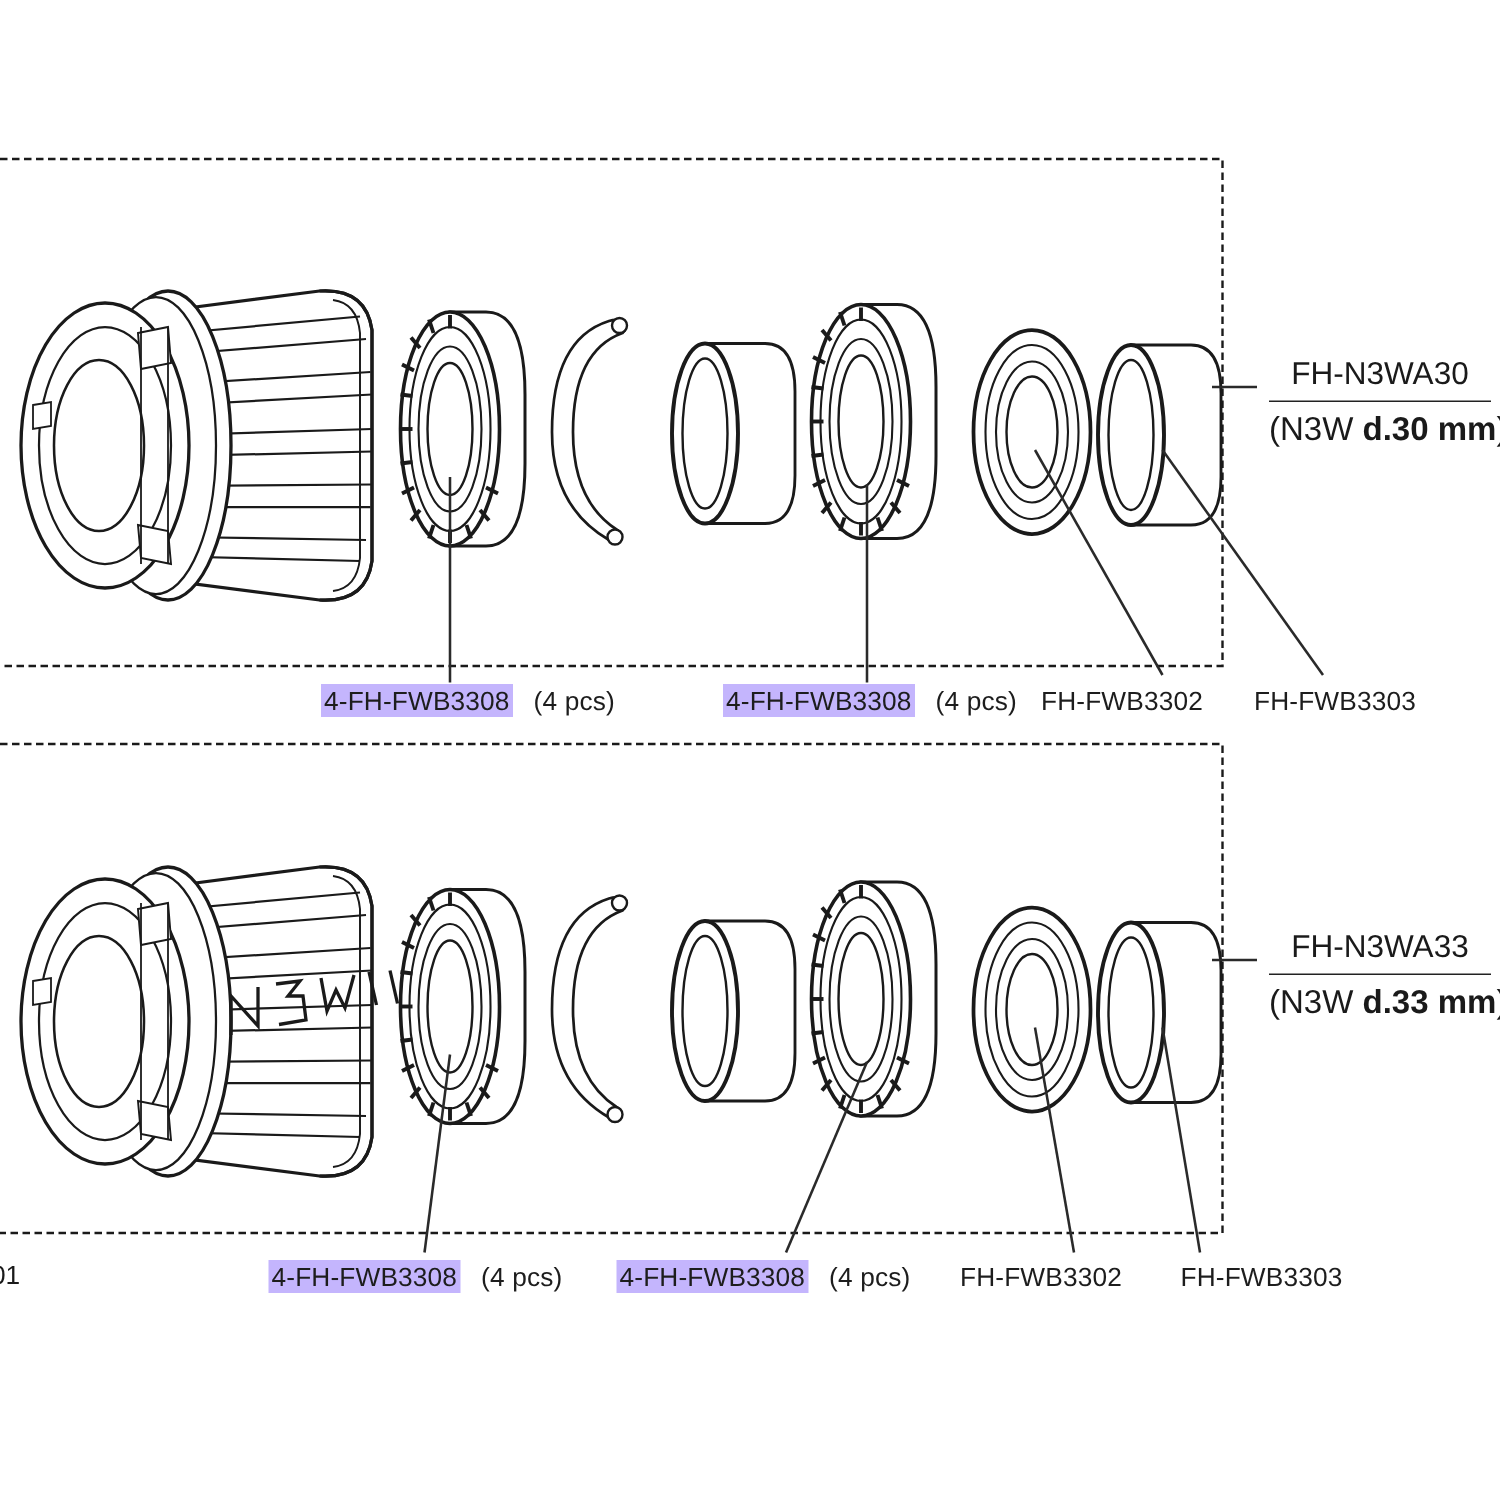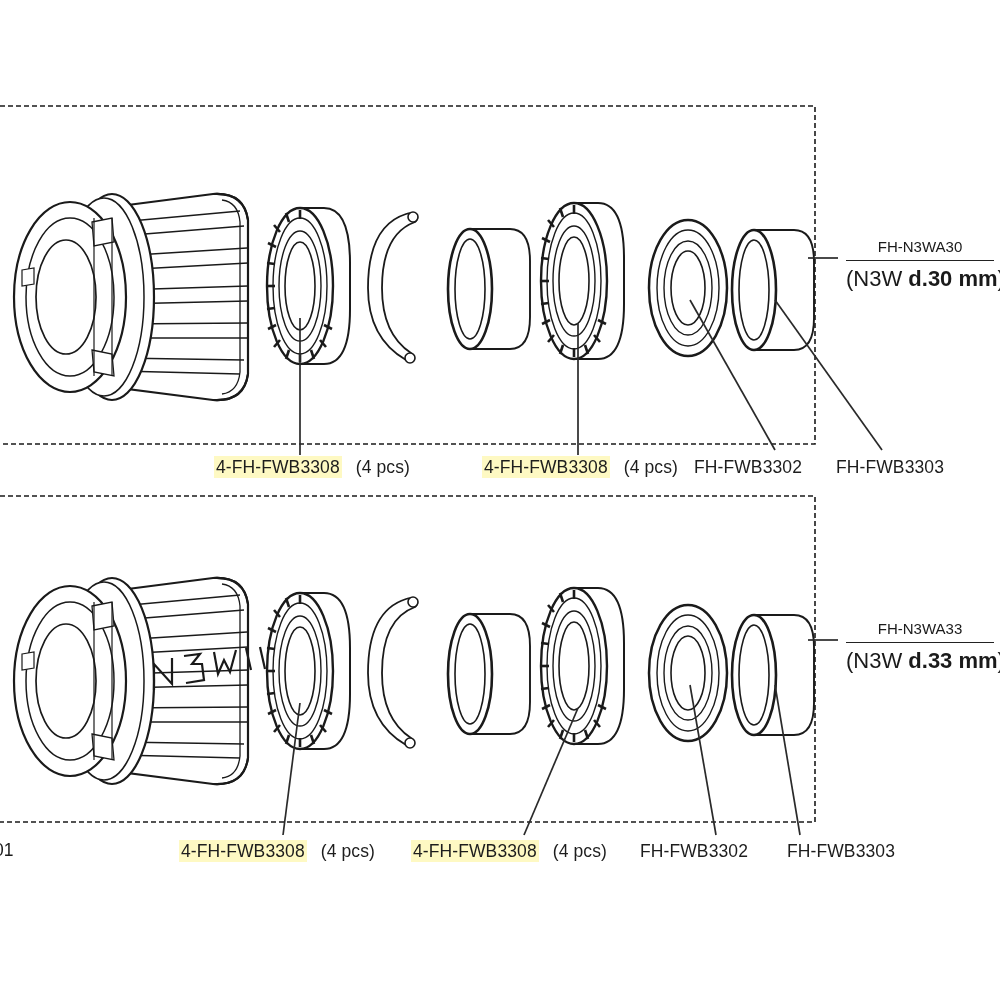--- a/index.html
+++ b/index.html
@@ -1,24 +1,24 @@
 <!DOCTYPE html>
 <html><head>
 <meta charset="utf-8">
 <style>
   html,body{margin:0;padding:0;background:#ffffff;}
   body{width:1000px;height:1000px;position:relative;overflow:hidden;
        font-family:"Liberation Sans",sans-serif;color:#1a1a1a;}
   #stage{position:absolute;left:0;top:0;width:1000px;height:1000px;}
   svg.layer{position:absolute;left:0;top:0;width:1000px;height:1000px;}
   .lbl{position:absolute;white-space:nowrap;font-size:17.5px;color:#1d1d1d;letter-spacing:.1px;}
-  .hl{background:#fef9c3;padding:1px 2px;}
+  .hl{background:#c4b5fd;padding:1px 2px;}
   .pcs{padding-left:14px;}
   .modelbox{position:absolute;white-space:nowrap;text-align:center;}
-  .modelbox .m1{font-size:15px;padding-bottom:5px;}
+  .modelbox .m1{font-size:21px;padding-bottom:5px;}
   .modelbox .m2{font-size:22px;padding-top:5px;}
   .modelbox .bar{height:1.4px;background:#222;width:100%;}
   .bold{font-weight:bold;}
   .frag{position:absolute;font-size:17.5px;}
 </style>
 </head>
 <body>
 
 <div id="stage">
 

